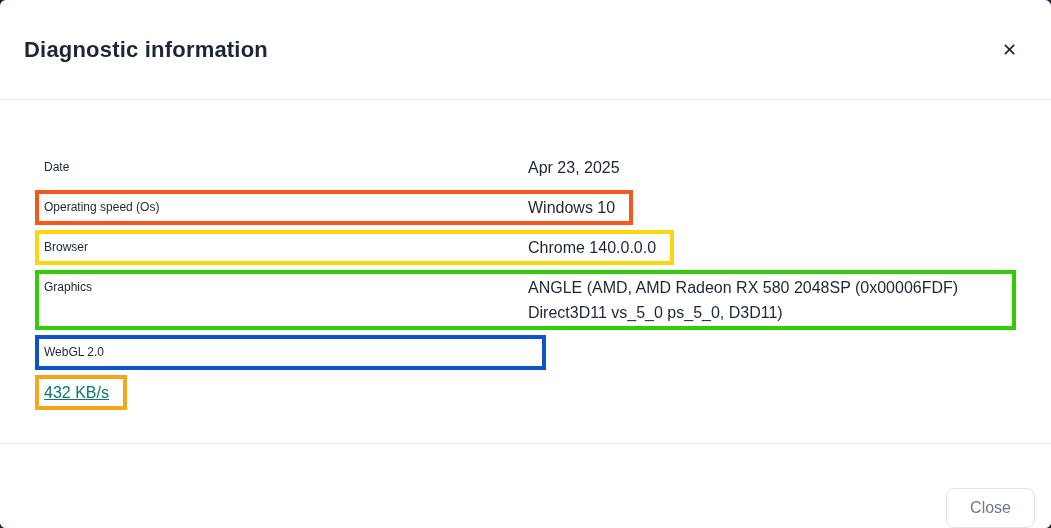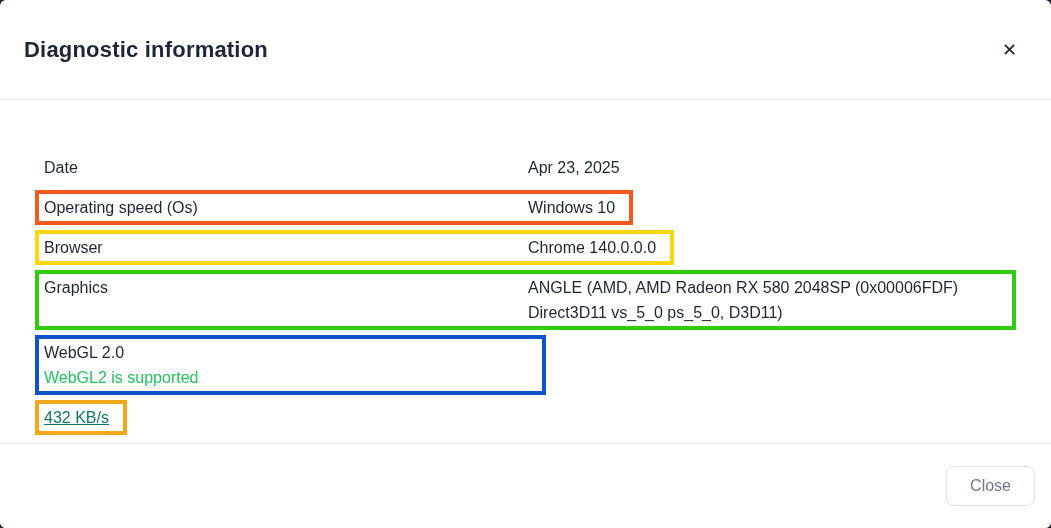--- a/index.html
+++ b/index.html
@@ -41,33 +41,33 @@
     display:flex; align-items:flex-start;
     border:4px solid transparent;
     width:fit-content; max-width:100%;
     box-sizing:border-box;
     margin-bottom:5px;
     min-height:35px;
     padding:1px 14px 1px 5px;
   }
   .row-label {
     flex:none; width:484px;
-    font-size:16px; color:#1d2637;
+    font-size:12px; color:#1d2637;
     line-height:25px;
   }
   .row-value {
     font-size:16px; color:#1d2637;
     line-height:25px;
     max-width:478px;
   }
   .modal-footer {
     position:absolute; left:0; right:0; bottom:0;
     height:85px;
     border-top:1px solid #e8e8ea;
-    display:flex; align-items:center; justify-content:flex-end;
+    display:flex; align-items:flex-end; justify-content:flex-end;
     padding-right:16px;
     box-sizing:border-box;
     background:#ffffff;
   }
   .close-btn {
     font-family:"Liberation Sans", sans-serif;
     font-size:16px; color:#6e7787;
     background:#ffffff;
     border:1px solid #e1e3e8;
     border-radius:8px;
@@ -102,21 +102,20 @@
       <div class="row-value" style="color: rgb(29, 38, 55);">Chrome 140.0.0.0</div>
     </div>
 
     <div class="row" style="border-color: rgb(50, 205, 6);">
       <div class="row-label">Graphics</div>
       <div class="row-value" style="color: rgb(29, 38, 55);">ANGLE (AMD, AMD Radeon RX 580 2048SP (0x00006FDF) Direct3D11 vs_5_0 ps_5_0, D3D11)</div>
     </div>
 
     <div class="row" style="border-color: rgb(14, 83, 204); flex-direction: column;">
       <div class="row-label">WebGL 2.0</div>
-      <div class="row-value" style="color: rgb(34, 197, 94);">WebGL2 is supported</div>
     </div>
 
     <div class="row" style="border-color: rgb(243, 167, 27);">
       <div class="row-value" style="color: #0f766e; text-decoration: underline;">432 KB/s</div>
     </div>
 
   </div>
 
   <div class="modal-footer">
     <button class="close-btn">Close</button>

